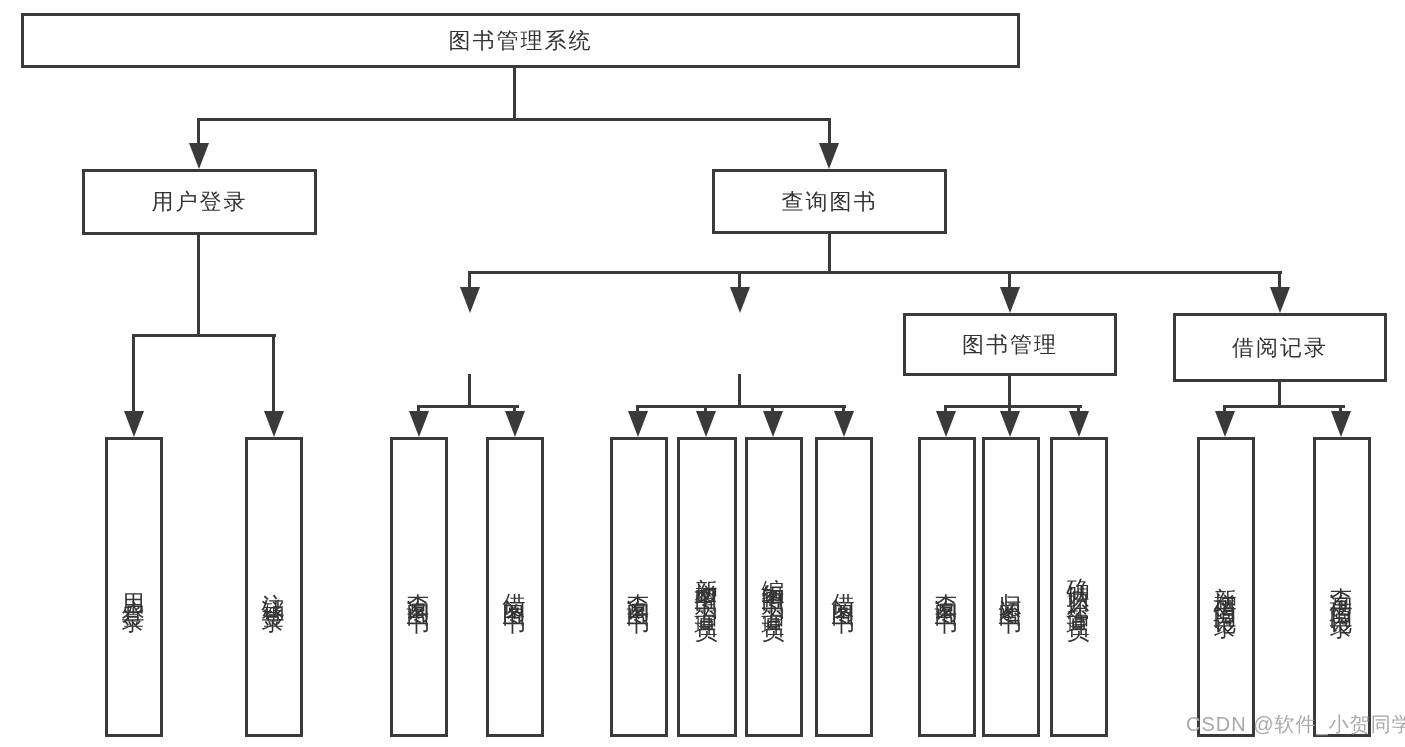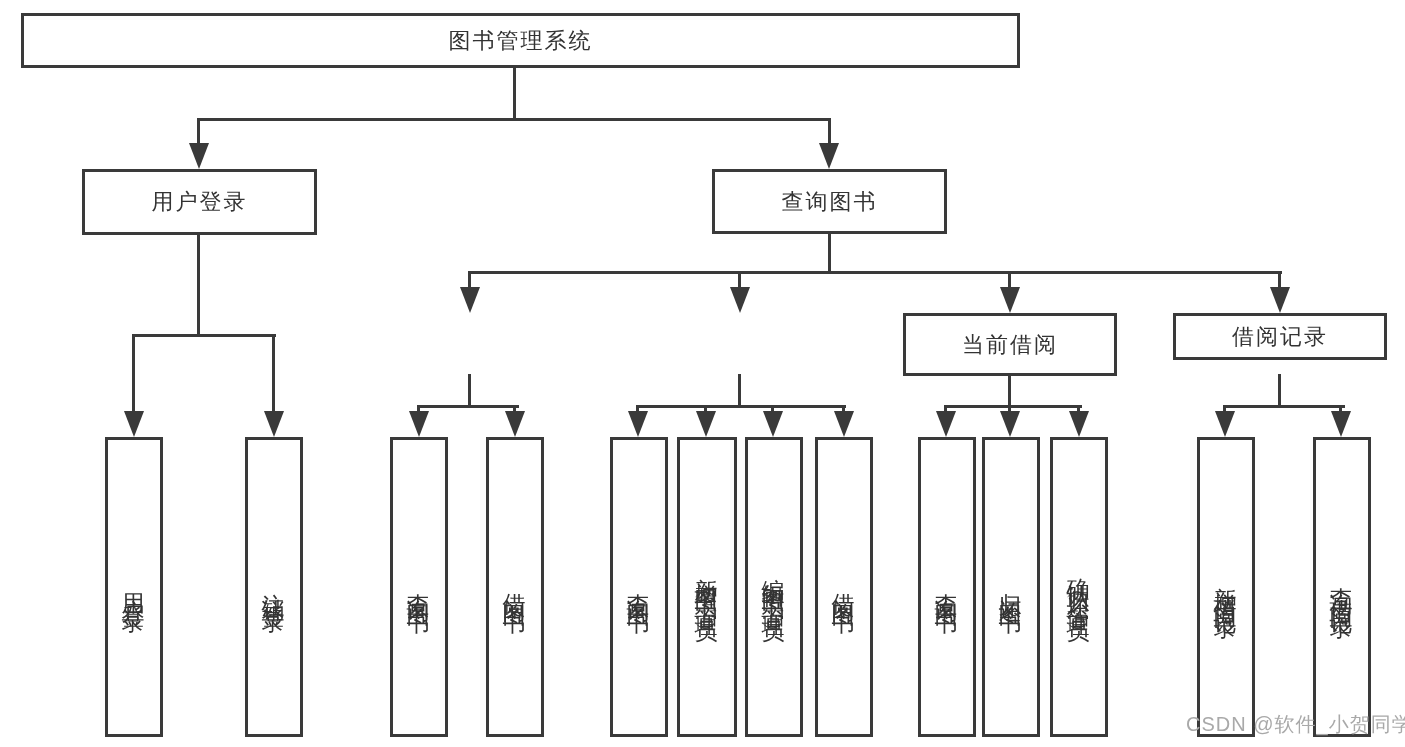--- a/index.html
+++ b/index.html
@@ -90,22 +90,22 @@
   <div class="hline" style="left:468px;top:271px;width:814px;"></div>
   <div class="vline" style="left:468px;top:271px;height:22px;"></div>
   <div class="arrow" style="left:460px;top:287px;"></div>
   <div class="vline" style="left:738px;top:271px;height:22px;"></div>
   <div class="arrow" style="left:730px;top:287px;"></div>
   <div class="vline" style="left:1008px;top:271px;height:22px;"></div>
   <div class="arrow" style="left:1000px;top:287px;"></div>
   <div class="vline" style="left:1278px;top:271px;height:22px;"></div>
   <div class="arrow" style="left:1270px;top:287px;"></div>
 
-  <div class="node" style="left:903px;top:313px;width:214px;height:63px;">当前借阅</div>
-  <div class="node" style="left:1173px;top:313px;width:214px;height:47px;">借阅记录</div>
+  <div class="node" style="left:903px;top:313px;width:214px;height:63px;">图书管理</div>
+  <div class="node" style="left:1173px;top:313px;width:214px;height:69px;">借阅记录</div>
 
   <div class="vline" style="left:468px;top:374px;height:34px;"></div>
   <div class="hline" style="left:417px;top:405px;width:102px;"></div>
   <div class="vline" style="left:417px;top:405px;height:12px;"></div>
   <div class="arrow" style="left:409px;top:411px;"></div>
   <div class="vline" style="left:513px;top:405px;height:12px;"></div>
   <div class="arrow" style="left:505px;top:411px;"></div>
 
   <div class="vline" style="left:738px;top:374px;height:34px;"></div>
   <div class="hline" style="left:636px;top:405px;width:210px;"></div>

